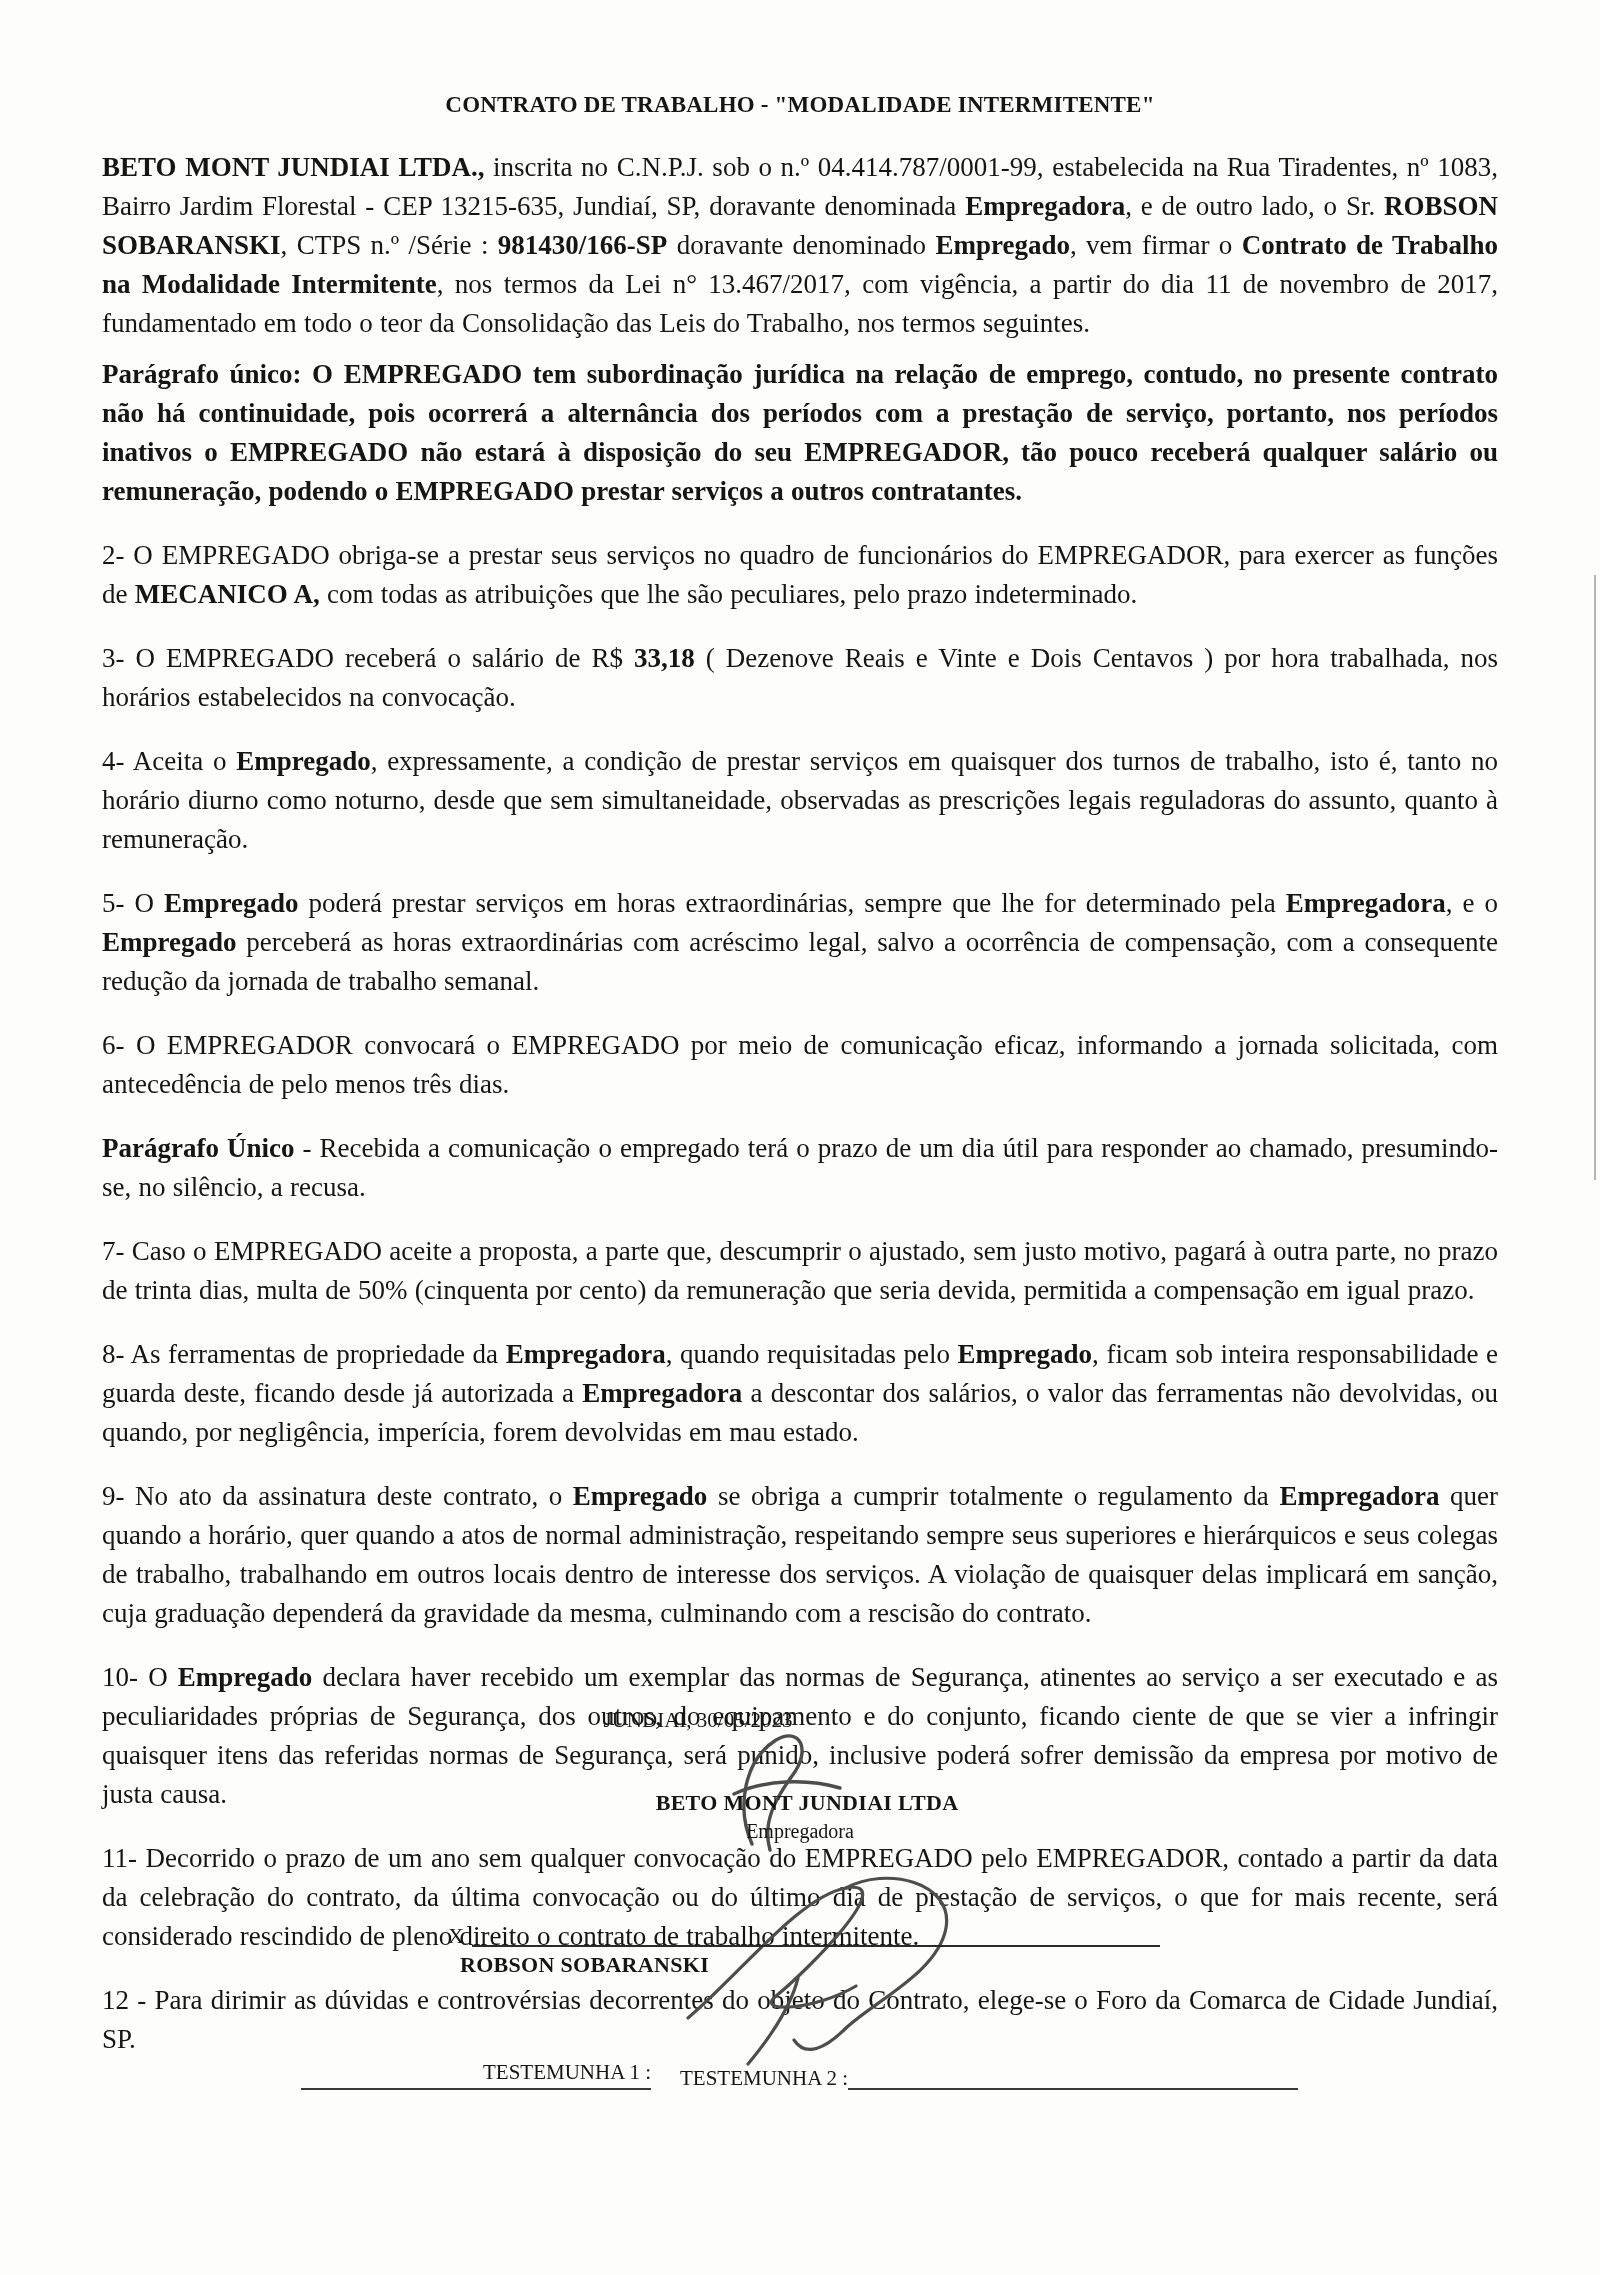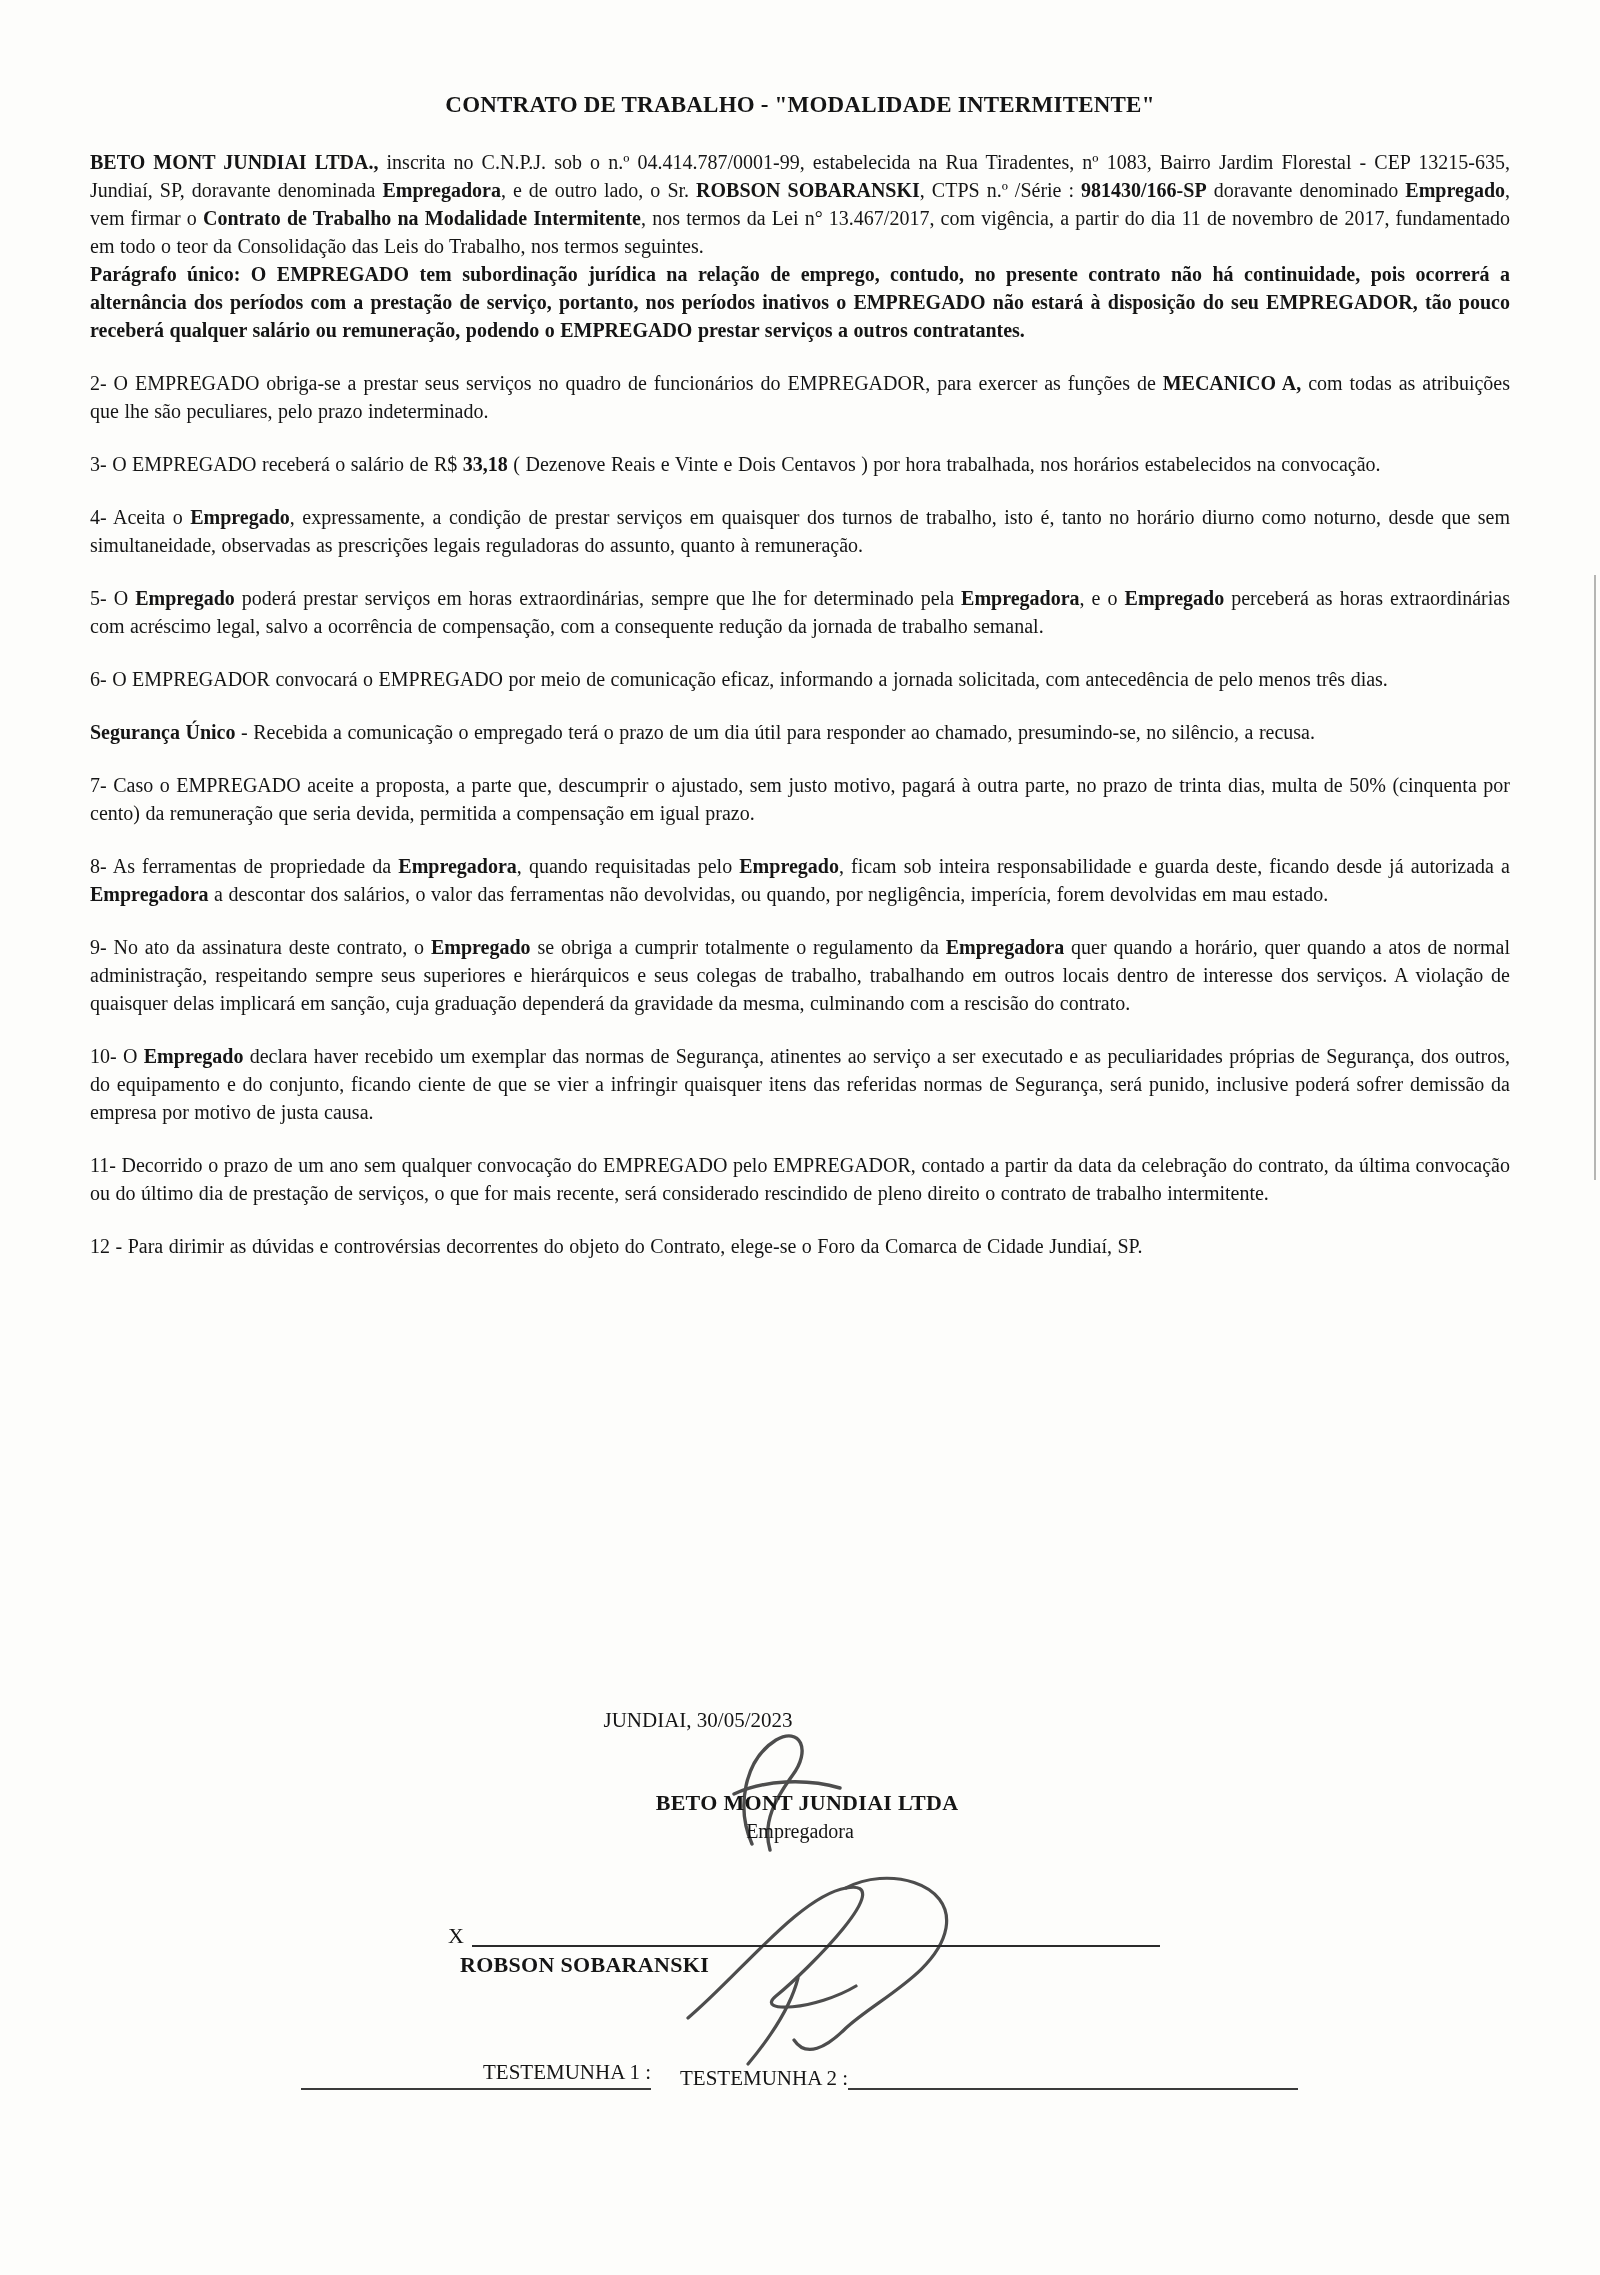--- a/index.html
+++ b/index.html
@@ -19,24 +19,24 @@
     width:1420px;
   }
   .doc-title{
     text-align:center;
     font-weight:700;
     font-size:23px;
     letter-spacing:0.2px;
     margin:0 0 30px 0;
   }
   .para{
-    font-size:20px;
-    line-height:28px;
+    font-size:27px;
+    line-height:39px;
     text-align:justify;
-    margin:0;
+    margin:12px;
     word-spacing:0.5px;
   }
   .para.gap{margin-top:25px;}
   .para b{font-weight:700;}
 
   .date-line{
     position:absolute;left:0;top:1708px;width:1396px;
     text-align:center;font-size:21px;
   }
   .employer-name{
@@ -84,21 +84,21 @@
   <div class="content">
     <h1 class="doc-title">CONTRATO DE TRABALHO - "MODALIDADE INTERMITENTE"</h1>
     <div>
         <p class="para"><b>BETO MONT JUNDIAI  LTDA., </b><span>inscrita no C.N.P.J. sob o n.º 04.414.787/0001-99,  estabelecida na Rua Tiradentes, nº 1083, Bairro Jardim Florestal - CEP 13215-635, Jundiaí, SP,  doravante denominada </span><b>Empregadora</b><span>, e de outro lado, o Sr. </span><b>ROBSON SOBARANSKI</b><span>, CTPS  n.º /Série : </span><b>981430/166-SP</b><span> doravante denominado </span><b>Empregado</b><span>,  vem firmar o </span><b>Contrato de Trabalho na Modalidade Intermitente</b><span>, nos termos da Lei n° 13.467/2017, com vigência, a partir do dia 11 de novembro de 2017, fundamentado em todo o teor da Consolidação das Leis do Trabalho, nos termos seguintes.</span></p>
         <p class="para"><b>Parágrafo único: O EMPREGADO tem subordinação jurídica na relação de emprego, contudo, no presente contrato não há continuidade, pois ocorrerá a alternância dos períodos com a prestação de serviço, portanto, nos períodos inativos o EMPREGADO não estará à disposição do seu EMPREGADOR, tão pouco receberá qualquer salário ou remuneração, podendo o EMPREGADO prestar serviços a outros contratantes.</b></p>
         <p class="para gap"><span>2- O EMPREGADO obriga-se a prestar seus serviços no quadro de funcionários do EMPREGADOR, para exercer as funções de </span><b>MECANICO A,</b><span> com todas as atribuições que lhe são peculiares, pelo prazo indeterminado.</span></p>
         <p class="para gap"><span>3- O EMPREGADO receberá o salário de R$ </span><b>33,18</b><span> ( Dezenove Reais  e Vinte e Dois Centavos  ) por hora trabalhada, nos horários estabelecidos na convocação.</span></p>
         <p class="para gap"><span>4- Aceita o </span><b>Empregado</b><span>, expressamente, a condição de prestar serviços em quaisquer dos turnos de trabalho, isto é, tanto no horário diurno como noturno, desde que sem simultaneidade, observadas as prescrições legais reguladoras do assunto, quanto à remuneração.</span></p>
         <p class="para gap"><span>5- O </span><b>Empregado</b><span> poderá prestar serviços em horas extraordinárias, sempre que lhe for determinado pela </span><b>Empregadora</b><span>, e o </span><b>Empregado</b><span> perceberá as horas extraordinárias com acréscimo legal, salvo a ocorrência de compensação, com a consequente redução da jornada de trabalho semanal.</span></p>
         <p class="para gap"><span>6- O EMPREGADOR convocará o EMPREGADO por meio de comunicação eficaz, informando a jornada solicitada, com antecedência de pelo menos três dias.</span></p>
-        <p class="para gap"><b>Segurança Único</b><span> - Recebida a comunicação o empregado terá o prazo de um dia útil para responder ao chamado, presumindo-se, no silêncio, a recusa.</span></p>
+        <p class="para gap"><b>Parágrafo Único</b><span> - Recebida a comunicação o empregado terá o prazo de um dia útil para responder ao chamado, presumindo-se, no silêncio, a recusa.</span></p>
         <p class="para gap"><span>7- Caso o EMPREGADO aceite a proposta, a parte que, descumprir o ajustado,  sem justo motivo, pagará à outra parte, no prazo de trinta dias, multa de 50% (cinquenta por cento) da remuneração que seria devida, permitida a compensação em igual prazo.</span></p>
         <p class="para gap"><span>8- As ferramentas de propriedade da </span><b>Empregadora</b><span>, quando requisitadas pelo </span><b>Empregado</b><span>, ficam sob inteira responsabilidade e guarda deste, ficando desde já autorizada a </span><b>Empregadora</b><span> a descontar dos salários, o valor das ferramentas não devolvidas, ou quando, por negligência, imperícia, forem devolvidas em mau estado.</span></p>
         <p class="para gap"><span>9- No ato da assinatura deste contrato, o </span><b>Empregado</b><span> se obriga a cumprir totalmente o regulamento da </span><b>Empregadora</b><span> quer quando a horário, quer quando a atos de normal administração, respeitando sempre seus superiores e hierárquicos e seus colegas de trabalho, trabalhando em outros locais dentro de interesse dos serviços. A violação de quaisquer delas implicará em sanção, cuja graduação dependerá da gravidade da mesma, culminando com a rescisão do contrato.</span></p>
         <p class="para gap"><span>10- O </span><b>Empregado</b><span> declara haver recebido um exemplar das normas de Segurança, atinentes ao serviço a ser executado e as peculiaridades próprias de Segurança, dos outros, do equipamento e do conjunto, ficando ciente de que se vier a infringir quaisquer itens das referidas normas de Segurança, será punido, inclusive poderá sofrer demissão da empresa por motivo de justa causa.</span></p>
         <p class="para gap"><span>11- Decorrido o prazo de um ano sem qualquer convocação do EMPREGADO pelo EMPREGADOR, contado a partir da data da celebração do contrato, da última convocação ou do último dia de prestação de serviços, o que for mais recente, será considerado rescindido de pleno direito o contrato de trabalho intermitente.</span></p>
         <p class="para gap"><span>12 - Para dirimir as dúvidas e controvérsias decorrentes do objeto do Contrato, elege-se o Foro da Comarca de Cidade Jundiaí, SP.</span></p>
       </div>
   </div>
 
   <div class="date-line">JUNDIAI, 30/05/2023</div>

